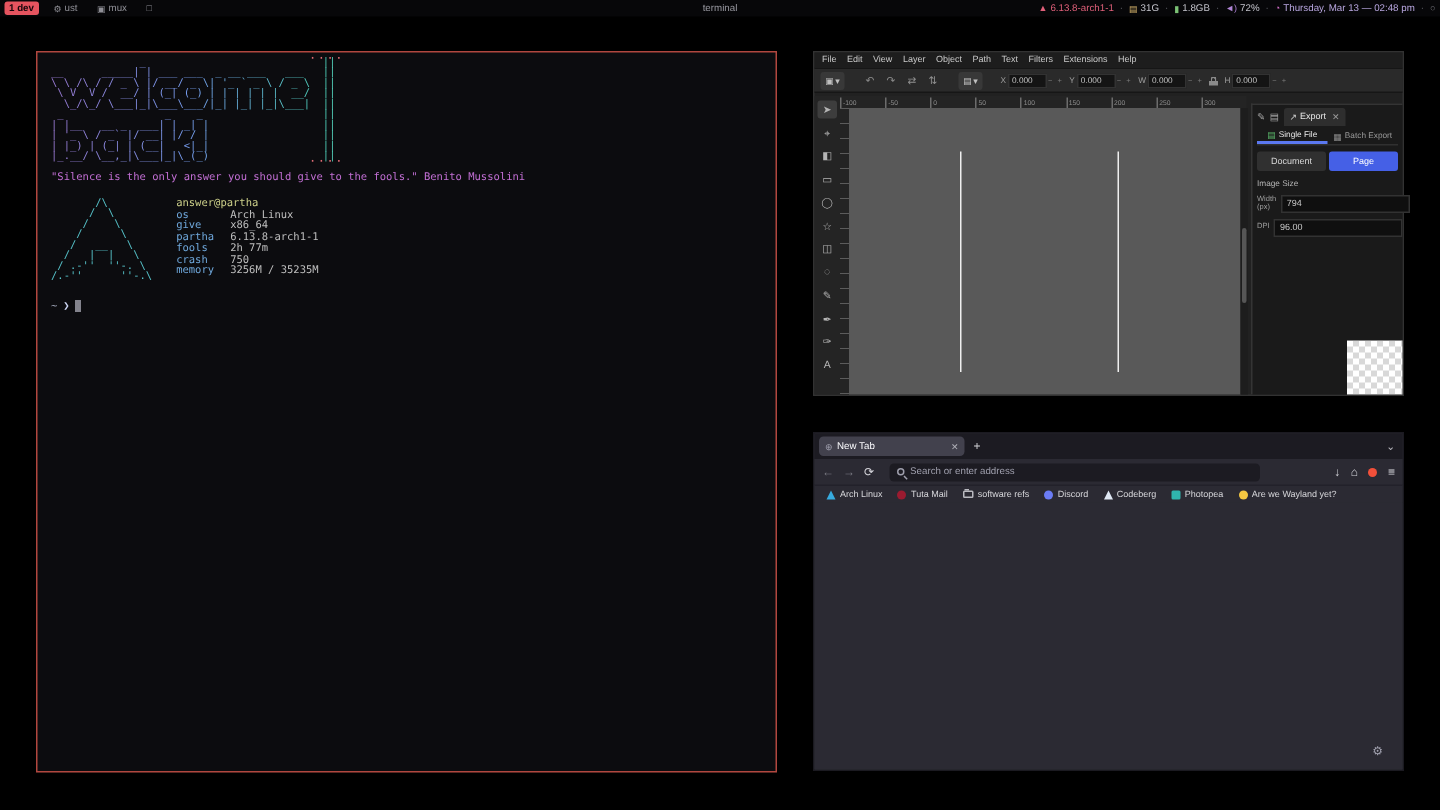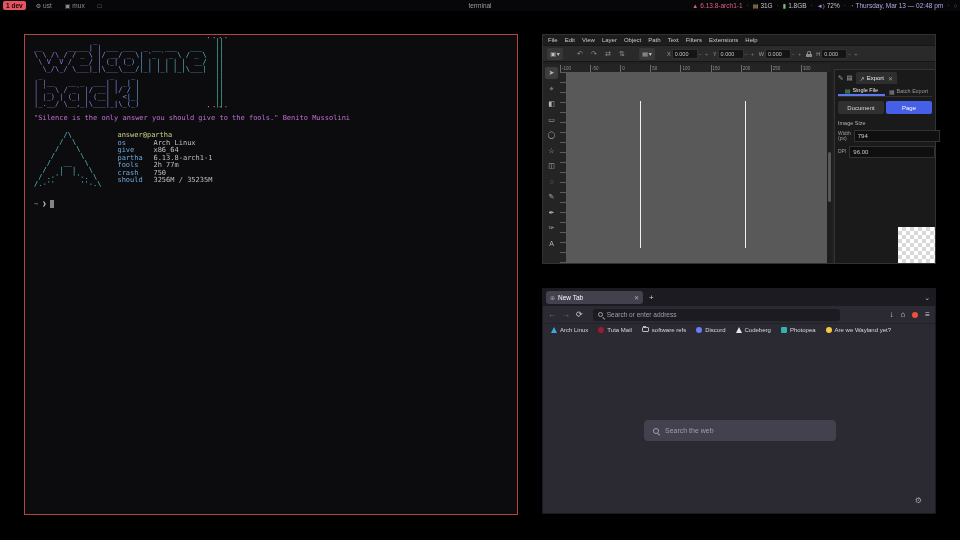--- a/index.html
+++ b/index.html
@@ -244,21 +244,21 @@
       <div class="f-row">
         <span class="f-label">partha</span><span class="f-value">6.13.8-arch1-1</span>
       </div>
       <div class="f-row">
         <span class="f-label">fools</span><span class="f-value">2h 77m</span>
       </div>
       <div class="f-row">
         <span class="f-label">crash</span><span class="f-value">750</span>
       </div>
       <div class="f-row">
-        <span class="f-label">should</span><span class="f-value">3256M / 35235M</span>
+        <span class="f-label">memory</span><span class="f-value">3256M / 35235M</span>
       </div>
     </div>
   </div>
   <div id="prompt">
     <span class="p-path">~</span>
     <span class="p-sym">❯</span>
     <span class="cursor"></span>
   </div>
 </div>
 
@@ -439,19 +439,15 @@
     <span class="bm">
       <span class="bm-ico i-photopea"></span>
       <span>Photopea</span>
     </span>
     <span class="bm">
       <span class="bm-ico i-wayland"></span>
       <span>Are we Wayland yet?</span>
     </span>
   </div>
   <div id="content">
-    <div id="websearch">
-      <span class="mag"></span>
-      <input placeholder="Search the web" style="">
-    </div>
     <span id="page-gear">⚙</span>
   </div>
 </div>
 
 </body></html>

